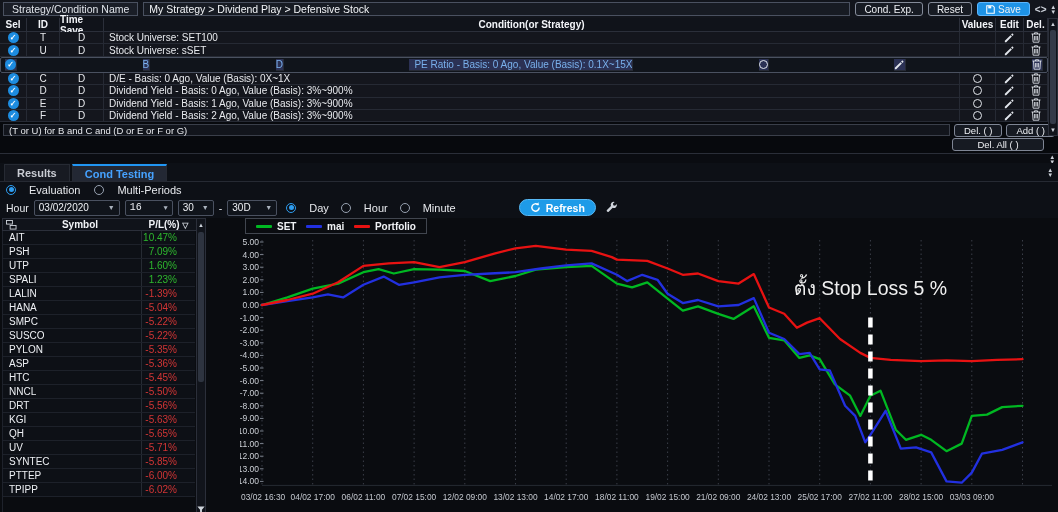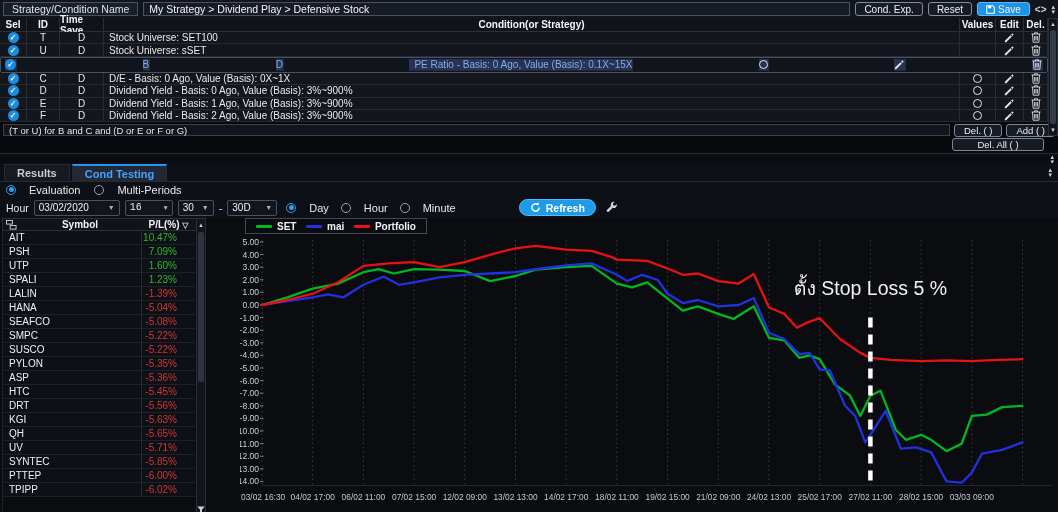--- a/index.html
+++ b/index.html
@@ -424,42 +424,42 @@
         </div>
         <div class="sym-row">
           <div class="s">LALIN</div>
           <div class="p neg">-1.39%</div>
         </div>
         <div class="sym-row">
           <div class="s">HANA</div>
           <div class="p neg">-5.04%</div>
         </div>
         <div class="sym-row">
-          <div class="s">SEAFCO</div>
-          <div class="p neg">-5.08%</div>
-        </div>
-        <div class="sym-row">
           <div class="s">SMPC</div>
           <div class="p neg">-5.22%</div>
         </div>
         <div class="sym-row">
           <div class="s">SUSCO</div>
           <div class="p neg">-5.22%</div>
         </div>
         <div class="sym-row">
           <div class="s">PYLON</div>
           <div class="p neg">-5.35%</div>
         </div>
         <div class="sym-row">
           <div class="s">ASP</div>
           <div class="p neg">-5.36%</div>
         </div>
         <div class="sym-row">
           <div class="s">HTC</div>
           <div class="p neg">-5.45%</div>
+        </div>
+        <div class="sym-row">
+          <div class="s">NNCL</div>
+          <div class="p neg">-5.50%</div>
         </div>
         <div class="sym-row">
           <div class="s">DRT</div>
           <div class="p neg">-5.56%</div>
         </div>
         <div class="sym-row">
           <div class="s">KGI</div>
           <div class="p neg">-5.63%</div>
         </div>
         <div class="sym-row">

